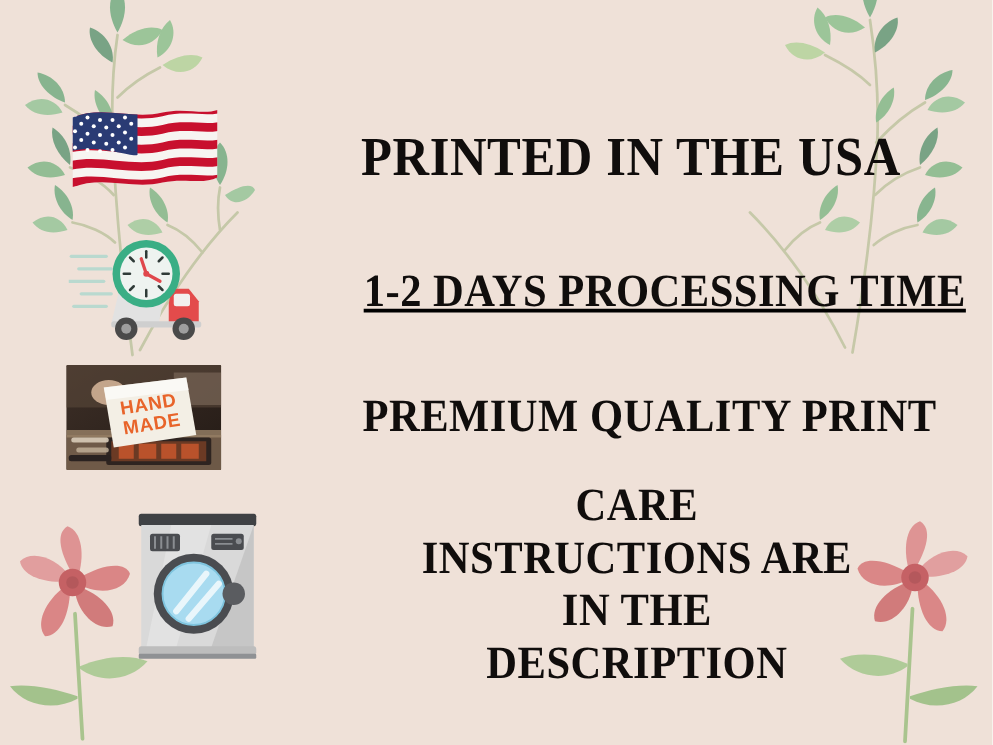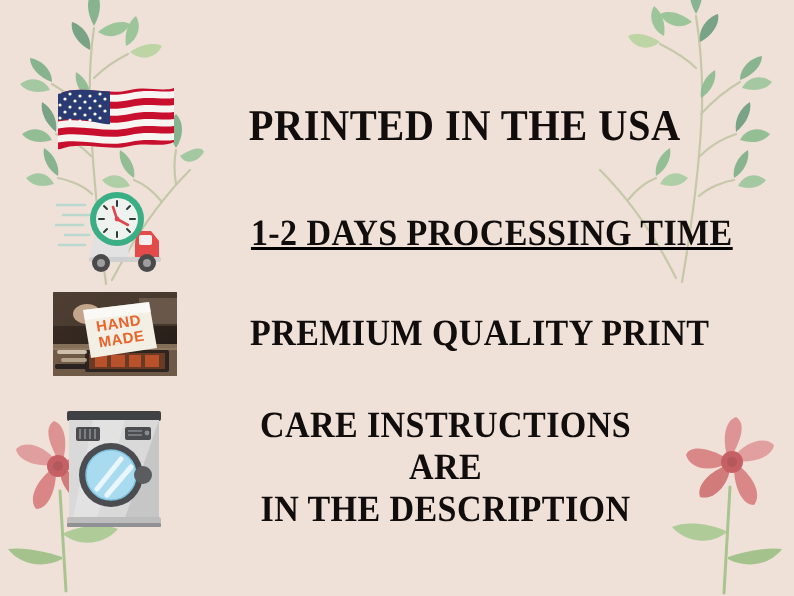--- a/index.html
+++ b/index.html
@@ -28,20 +28,21 @@
   .flower-bl { left: -8px;  bottom: 2px; width: 150px; height: 175px; }
   .flower-br { right: -6px; bottom: 0px; width: 150px; height: 185px; transform: scaleX(-1); }
 
   
   .row {
     position: absolute;
     left: 0;
     width: 721px;
     display: flex;
     align-items: center;
+    gap: 40px;
   }
   .icon-cell {
     width: 230px;
     flex: 0 0 230px;
     display: flex;
     align-items: center;
     justify-content: center;
   }
   .text-cell {
     flex: 1 1 auto;
@@ -62,21 +63,21 @@
     
     transform: scaleX(0.92);
     transform-origin: center center;
     text-rendering: geometricPrecision;
   }
   .headline.two-line { white-space: normal; }
 
   #row-usa        { top: 78px;  height: 96px; }
   #row-processing { top: 188px; height: 92px; text-decoration: underline; }
   #row-quality    { top: 288px; height: 92px; }
-  #row-care       { top: 398px; height: 140px; }
+  #row-care       { top: 398px; height: 140px; padding-left: 44px; }
 
   #row-usa        .headline { font-size: 44px; }
   #row-processing .headline { font-size: 37px; }
   #row-quality    .headline { font-size: 37px; }
   #row-care       .headline { font-size: 37px; }
 
   .icon-svg { display: block; }
 </style>
 </head>
 <body>

